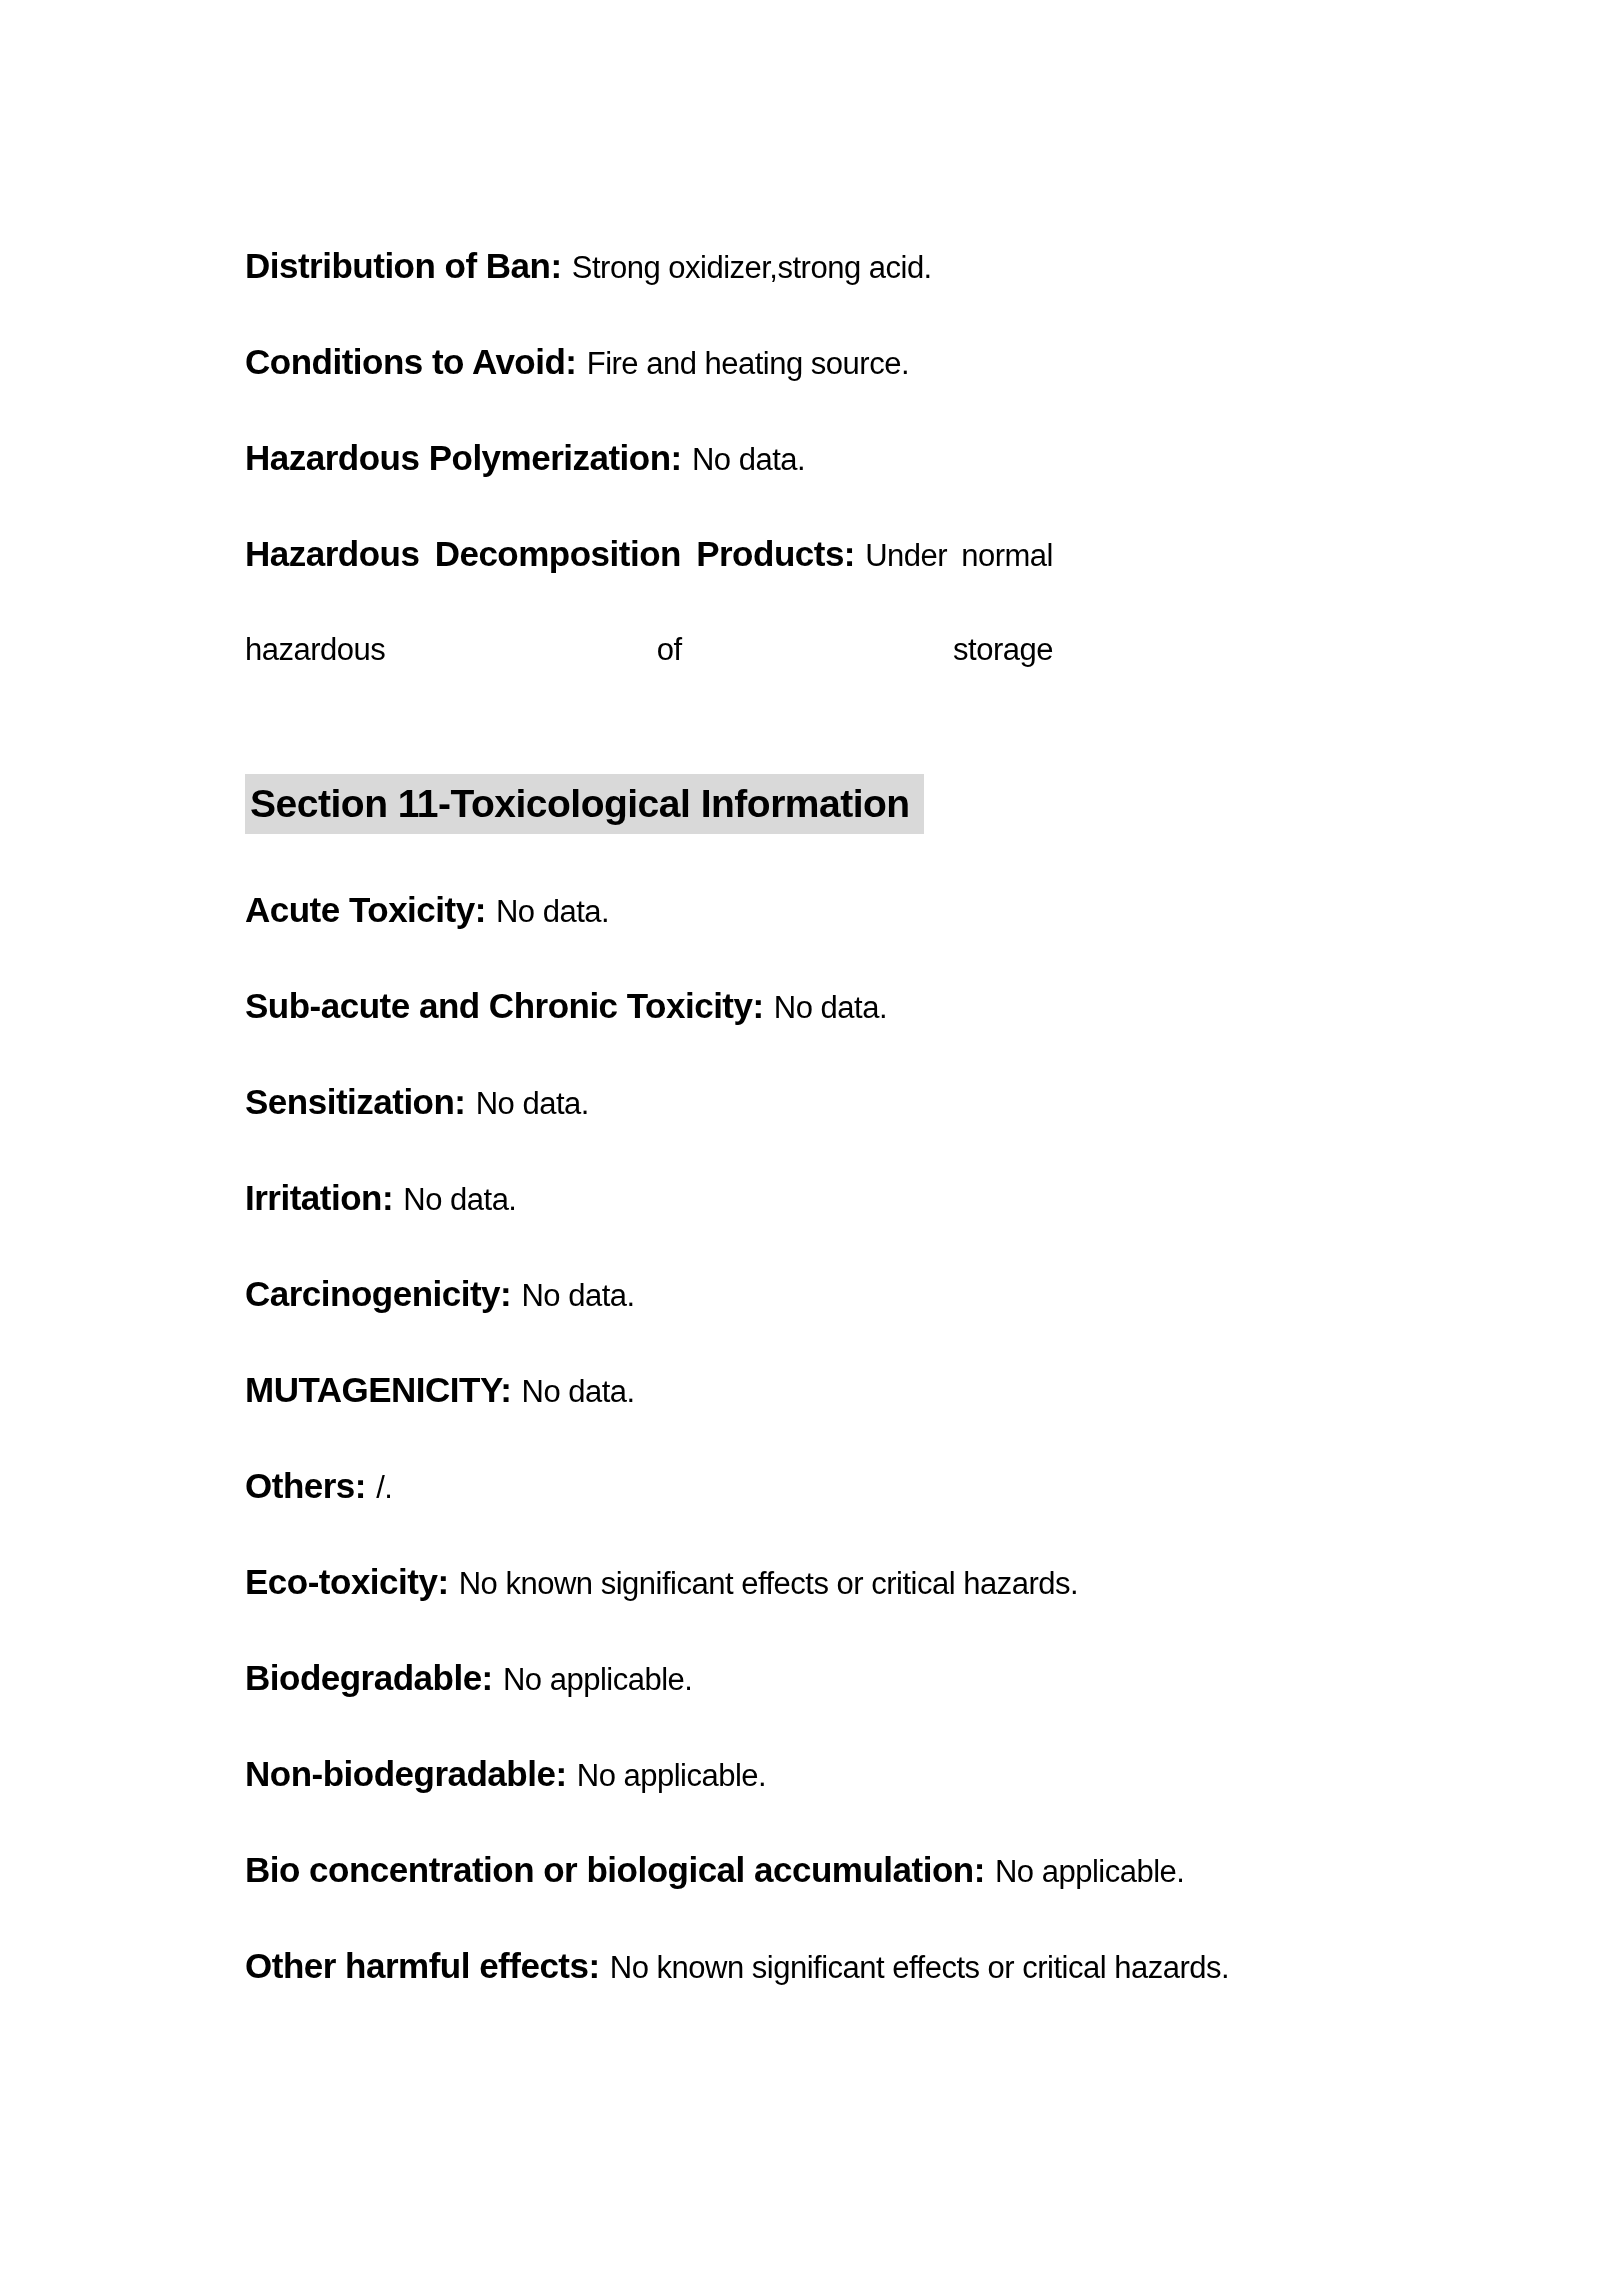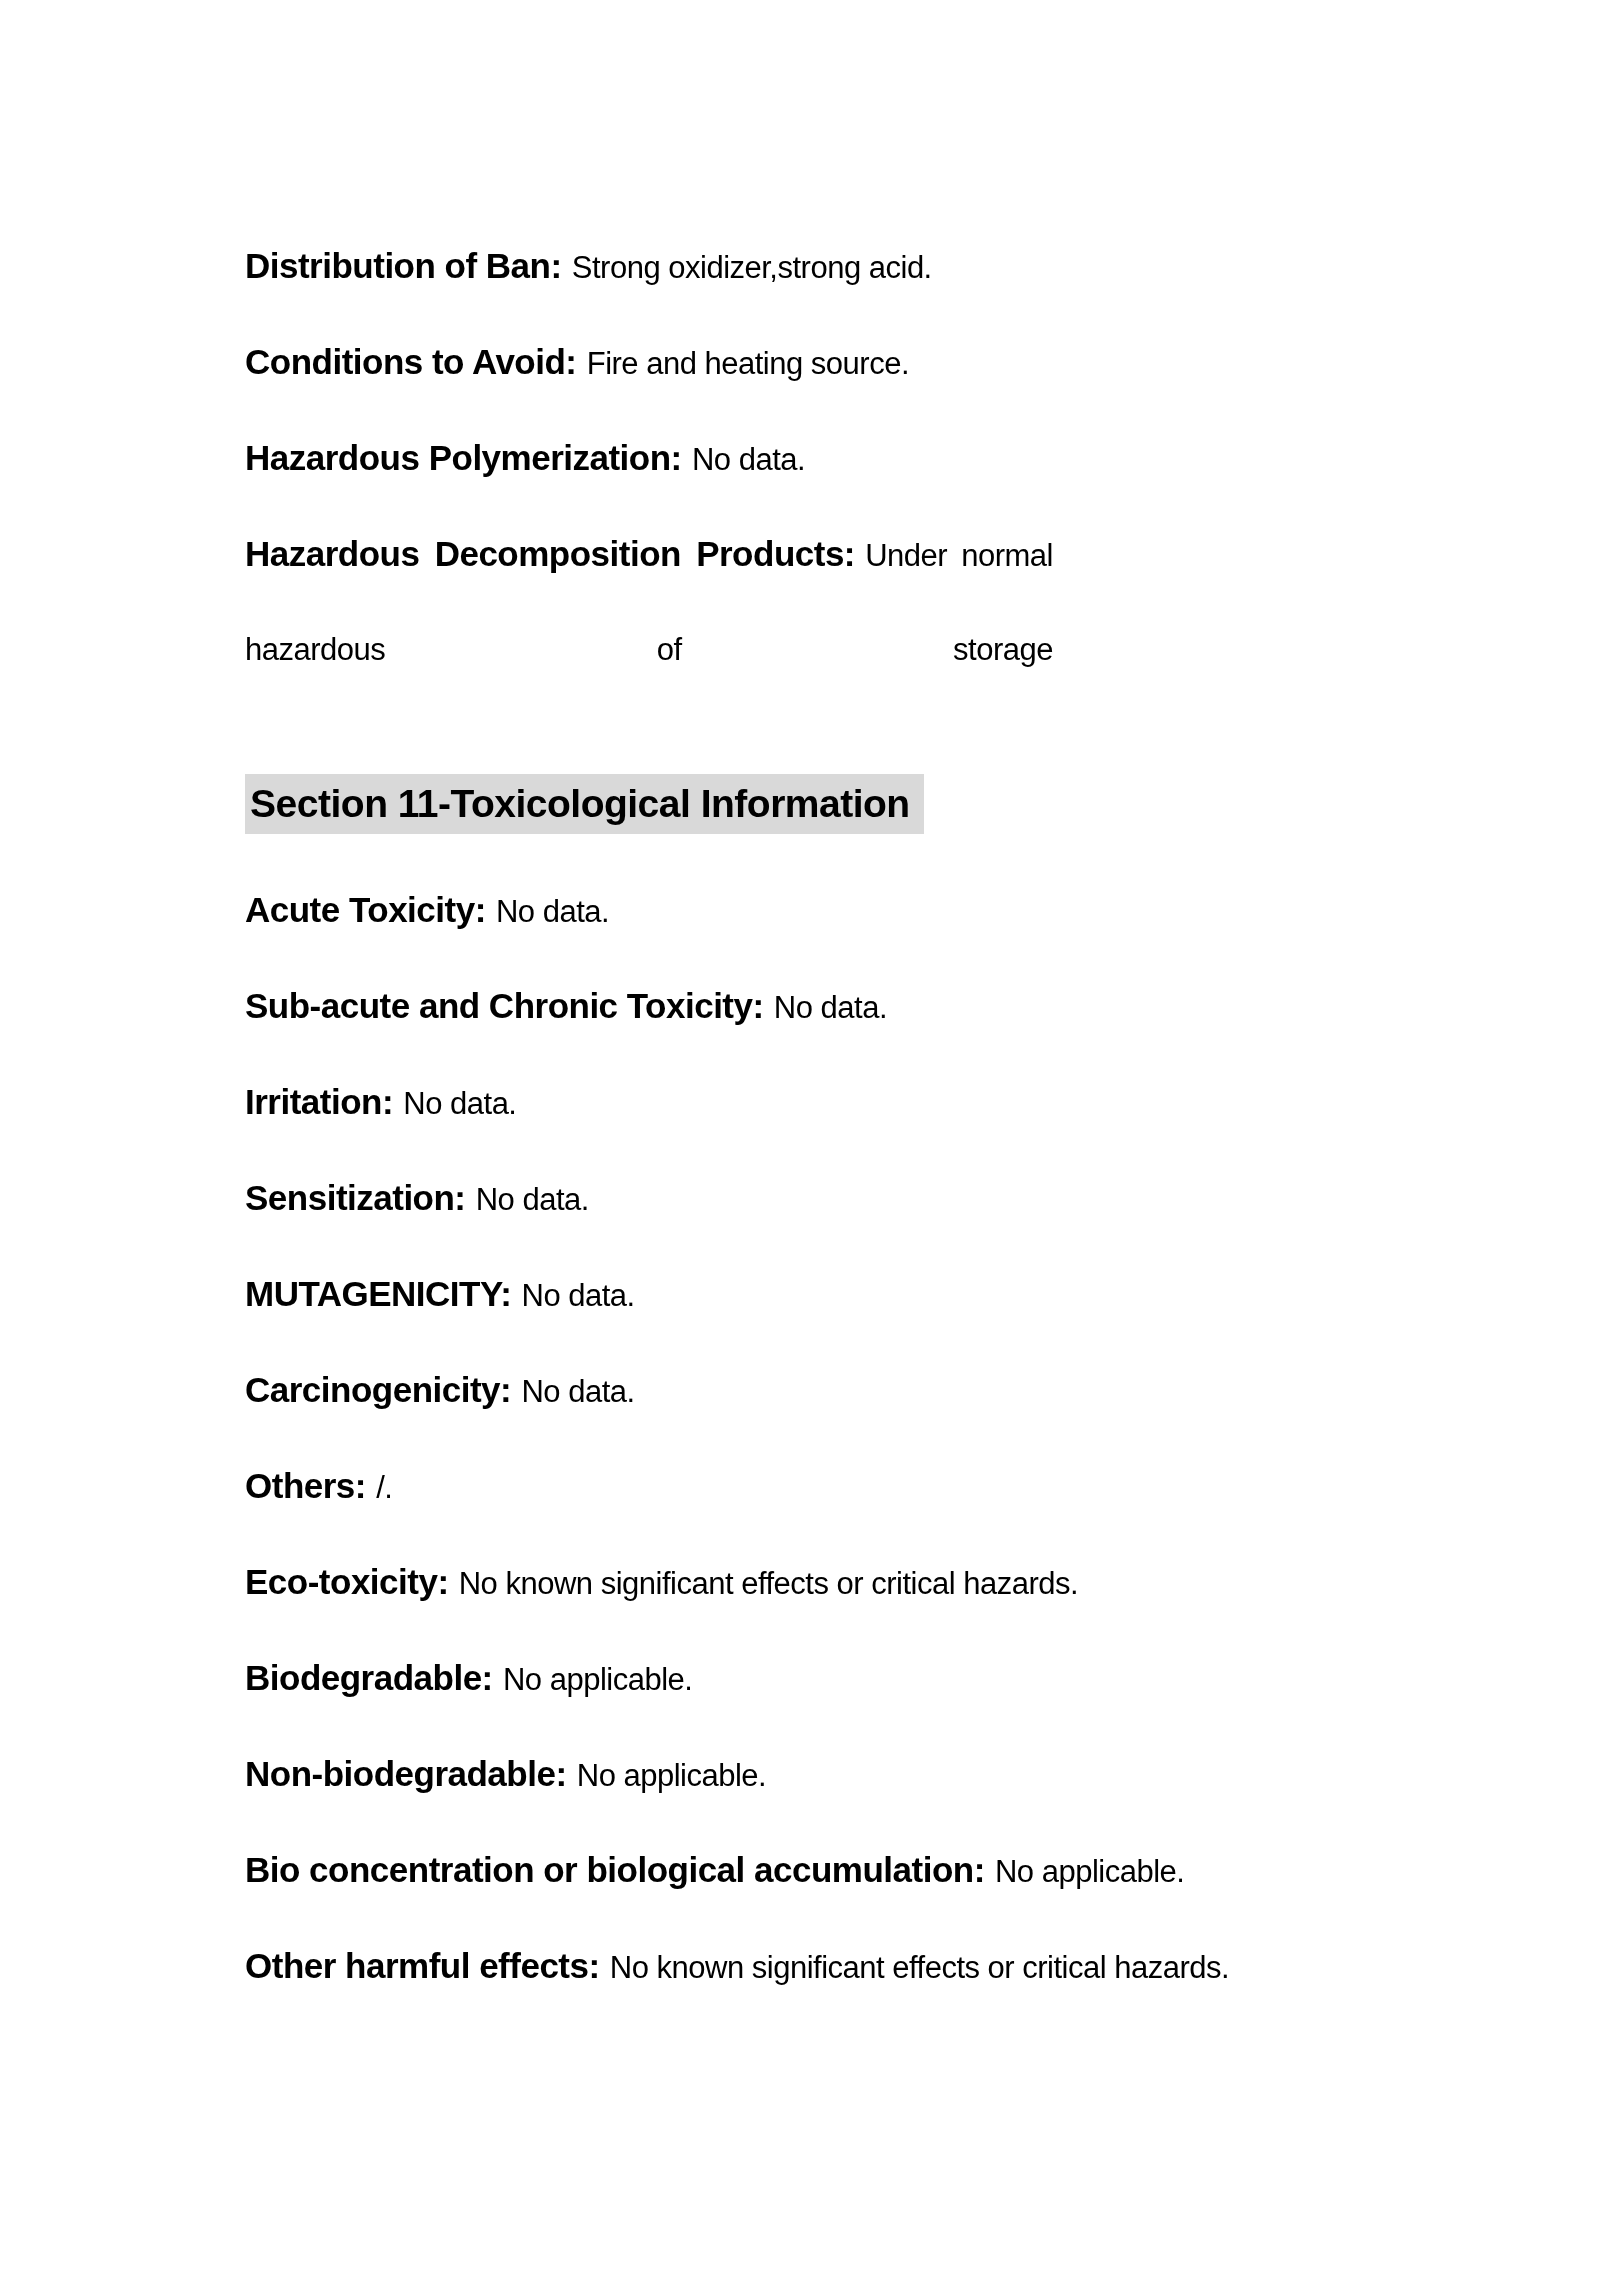--- a/index.html
+++ b/index.html
@@ -71,27 +71,27 @@
   <div class="para multiline">
     <div class="jline"><b class="label">Hazardous Decomposition Products:</b><span class="value">Under normal hazardous of storage</span></div>
   </div>
 
   <h2 class="section-heading">Section 11-Toxicological Information</h2>
 
   <p class="para"><b class="label">Acute Toxicity:</b><span class="value">No data.</span></p>
 
   <p class="para"><b class="label">Sub-acute and Chronic Toxicity:</b><span class="value">No data.</span></p>
 
+  <p class="para"><b class="label">Sensitization:</b><span class="value">No data.</span></p>
+
   <p class="para"><b class="label">Irritation:</b><span class="value">No data.</span></p>
 
-  <p class="para"><b class="label">Sensitization:</b><span class="value">No data.</span></p>
+  <p class="para"><b class="label">Carcinogenicity:</b><span class="value">No data.</span></p>
 
   <p class="para"><b class="label">MUTAGENICITY:</b><span class="value">No data.</span></p>
-
-  <p class="para"><b class="label">Carcinogenicity:</b><span class="value">No data.</span></p>
 
   <p class="para"><b class="label">Others:</b><span class="value">/.</span></p>
 
 
   <p class="para"><b class="label">Eco-toxicity:</b><span class="value">No known significant effects or critical hazards.</span></p>
 
   <p class="para"><b class="label">Biodegradable:</b><span class="value">No applicable.</span></p>
 
   <p class="para"><b class="label">Non-biodegradable:</b><span class="value">No applicable.</span></p>
 

